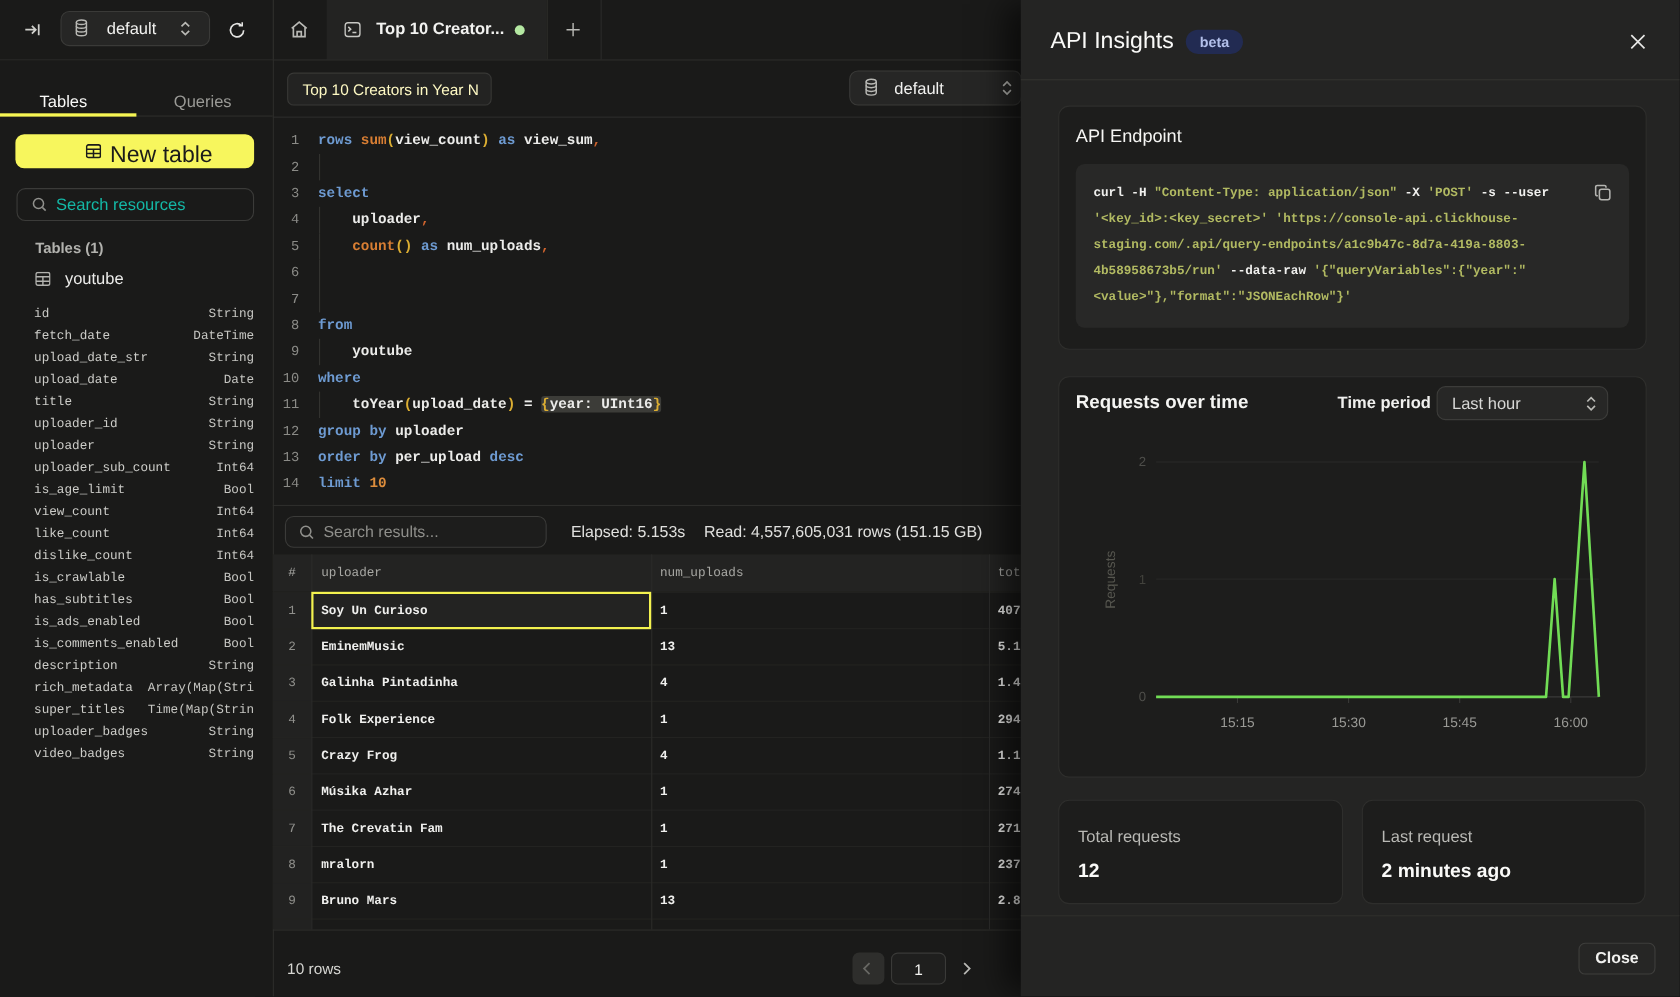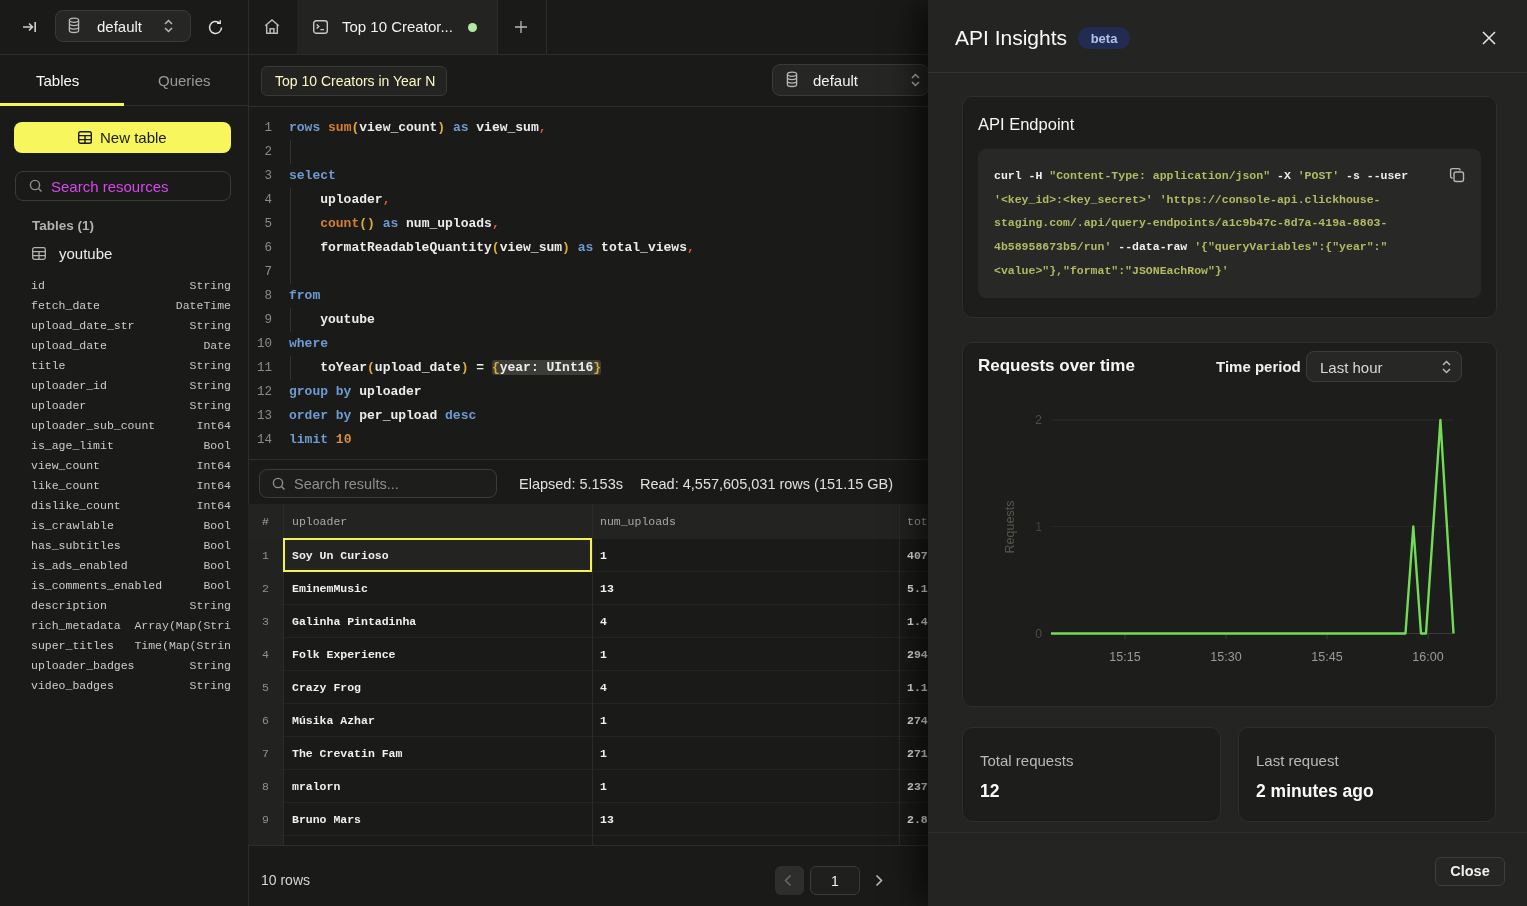--- a/index.html
+++ b/index.html
@@ -8,21 +8,21 @@
 svg{display:block}
 
 #topbar{position:absolute;left:0;top:0;width:1527px;height:54px;background:#1a1a19}
 #tab{position:absolute;left:297px;top:0;width:200px;height:54px;background:#232322}
 .vdiv{position:absolute;top:0;width:1px;height:54px;background:#2c2c2a}
 #hdiv1{position:absolute;left:0;top:54px;width:928px;height:1px;background:#2d2d2b}
 .chip{position:absolute;background:#262625;border:1px solid #3a3a38;border-radius:8px}
 
 #sidebar{position:absolute;left:0;top:55px;width:248px;height:851px;background:#1a1a19}
 #sdiv{position:absolute;left:248px;top:0;width:1px;height:906px;background:#2d2d2b}
-#stabs{position:absolute;left:0;top:0;width:248px;height:50px}
+#stabs{position:absolute;left:0;top:12px;width:248px;height:50px}
 #stabline{position:absolute;left:0;top:50px;width:248px;height:1px;background:#2d2d2b}
 #stabyellow{position:absolute;left:0;top:48px;width:124px;height:3px;background:#f6f553}
 .coln{position:absolute;left:31px;color:#cdcdc9;font:11.5px "Liberation Mono",monospace;white-space:pre}
 .colt{position:absolute;left:0px;width:231px;text-align:right;color:#c6c6c2;font:11.5px "Liberation Mono",monospace}
 
 .eline{position:absolute;left:248px;height:24px;width:680px;font:700 13px "Liberation Mono",monospace;line-height:24px;white-space:pre;color:#ececea}
 .eline .num{position:absolute;left:0;width:24px;text-align:right;color:#8b8b87;font-weight:400;font-size:12.5px}
 .eline .cde{position:absolute;left:41px;top:0}
 .eline .g{position:absolute;left:42px;top:0;bottom:0;width:1px;background:#32322f}
 .kb{color:#6e9bd2}.fo{color:#d87e33}.pa{color:#dcae32}.cm{color:#d0642e}.nu{color:#dd8d3c}
@@ -69,46 +69,46 @@
   <div class="vdiv" style="left:546px"></div>
   <svg class="abs" style="left:263px;top:18px" width="18" height="18" viewBox="0 0 18 18" fill="none" stroke="#b9b9b5" stroke-width="1.5">
       <path d="M2.2 7.7 9 2l6.8 5.7"></path>
       <path d="M3.7 6.7v8.6h10.6V6.7"></path>
       <path d="M7.1 15.3v-4.6h3.8v4.6"></path>
     </svg>
   <svg class="abs" style="left:313px;top:20px" width="15" height="14" viewBox="0 0 15 14" fill="none" stroke="#c9c9c5" stroke-width="1.4">
       <rect x="0.7" y="0.7" width="13.6" height="12.6" rx="2.6"></rect>
       <path d="M3.6 4.4 5.8 6.5 3.6 8.6M7.4 9.6h3.6"></path>
     </svg>
-  <div class="abs" style="left:342px;top:18px;font-size:15px;font-weight:400;color:#f2f2f0">Top 10 Creator...</div>
+  <div class="abs" style="left:342px;top:18px;font-size:15px;font-weight:700;color:#f2f2f0">Top 10 Creator...</div>
   <div class="abs" style="left:468px;top:23px;width:9px;height:9px;border-radius:50%;background:#b4e8a2"></div>
   <svg class="abs" style="left:514px;top:20px" width="14" height="14" viewBox="0 0 14 14" fill="none" stroke="#b9b9b5" stroke-width="1.3">
       <path d="M7 1v12M1 7h12"></path>
     </svg>
 </div>
 <div id="hdiv1"></div>
 <div id="sidebar">
   <div id="stabs">
     <div class="abs" style="left:36px;top:17px;font-size:15px;font-weight:500;color:#fafaf8">Tables</div>
     <div class="abs" style="left:158px;top:17px;font-size:15px;color:#9a9a96">Queries</div>
   </div>
   <div id="stabline"></div>
   <div id="stabyellow"></div>
   <div class="abs" style="left:14px;top:67px;width:217px;height:31px;background:#f7f65d;border-radius:8px"></div>
   <svg class="abs" style="left:78px;top:76px" width="14" height="13" viewBox="0 0 14 13" fill="none" stroke="#1b1b1a" stroke-width="1.4">
       <rect x="0.7" y="0.7" width="12.6" height="11.6" rx="1.8"></rect>
       <path d="M0.7 4.6h12.6M0.7 8.6h12.6M7 4.6V12.3"></path>
     </svg>
-  <div class="abs" style="left:100px;top:74px;font-size:15px;font-weight:500;color:#1b1b1a">New table</div>
+  <div class="abs" style="left:100px;top:74px;font-size:21px;font-weight:500;color:#1b1b1a">New table</div>
   <div class="abs" style="left:15px;top:116px;width:216px;height:30px;border:1px solid #3b3b39;border-radius:8px"></div>
   <svg class="abs" style="left:29px;top:124px" width="14" height="14" viewBox="0 0 14 14" fill="none" stroke="#90908c" stroke-width="1.4">
       <circle cx="6" cy="6" r="4.6"></circle>
       <path d="m9.5 9.5 3 3"></path>
     </svg>
-  <div class="abs" style="left:51px;top:123px;font-size:15px;color:#d946ef">Search resources</div>
+  <div class="abs" style="left:51px;top:123px;font-size:15px;color:#14b8a6">Search resources</div>
   <div class="abs" style="left:32px;top:163px;font-size:13.5px;font-weight:700;color:#b2b2ae">Tables (1)</div>
   <svg class="abs" style="left:32px;top:192px" width="14" height="13" viewBox="0 0 14 13" fill="none" stroke="#b2b2ae" stroke-width="1.3">
       <rect x="0.7" y="0.7" width="12.6" height="11.6" rx="1.8"></rect>
       <path d="M0.7 4.6h12.6M0.7 8.6h12.6M7 4.6V12.3"></path>
     </svg>
   <div class="abs" style="left:59px;top:190px;font-size:15px;font-weight:500;color:#ececea">youtube</div>
 </div>
 <div id="sdiv"></div>
 
 <div id="sidecols">
@@ -170,21 +170,21 @@
     <path d="M2 6 5.5 2.5 9 6M2 10l3.5 3.5L9 10"></path>
   </svg>
 <div class="abs" style="left:248px;top:106px;width:680px;height:1px;background:#2d2d2b"></div>
 
 <div id="editor">
 <div class="eline" style="top:115.5px"><span class="num">1</span><span class="cde"><span class="kb">rows</span> <span class="fo">sum</span><span class="pa">(</span>view_count<span class="pa">)</span> <span class="kb">as</span> view_sum<span class="cm">,</span></span></div>
 <div class="eline" style="top:139.5px"><span class="num">2</span><i class="g"></i></div>
 <div class="eline" style="top:163.5px"><span class="num">3</span><span class="cde"><span class="kb">select</span></span></div>
 <div class="eline" style="top:187.5px"><span class="num">4</span><i class="g"></i><span class="cde">    uploader<span class="cm">,</span></span></div>
 <div class="eline" style="top:211.5px"><span class="num">5</span><i class="g"></i><span class="cde">    <span class="fo">count</span><span class="pa">()</span> <span class="kb">as</span> num_uploads<span class="cm">,</span></span></div>
-<div class="eline" style="top:235.5px"><span class="num">6</span><i class="g"></i><span class="cde">    formatReadableQuantity<span class="pa">(</span>view_sum<span class="pa">)</span> <span class="kb">as</span> total_views<span class="cm">,</span></span></div>
+<div class="eline" style="top:235.5px"><span class="num">6</span><i class="g"></i></div>
 <div class="eline" style="top:259.5px"><span class="num">7</span><i class="g"></i></div>
 <div class="eline" style="top:283.5px"><span class="num">8</span><span class="cde"><span class="kb">from</span></span></div>
 <div class="eline" style="top:307.5px"><span class="num">9</span><i class="g"></i><span class="cde">    youtube</span></div>
 <div class="eline" style="top:331.5px"><span class="num">10</span><span class="cde"><span class="kb">where</span></span></div>
 <div class="eline" style="top:355.5px"><span class="num">11</span><i class="g"></i><span class="cde">    toYear<span class="pa">(</span>upload_date<span class="pa">)</span> = <span class="pchip"><span class="pa">{</span>year: UInt16<span class="pa">}</span></span></span></div>
 <div class="eline" style="top:379.5px"><span class="num">12</span><span class="cde"><span class="kb">group by</span> uploader</span></div>
 <div class="eline" style="top:403.5px"><span class="num">13</span><span class="cde"><span class="kb">order by</span> per_upload <span class="kb">desc</span></span></div>
 <div class="eline" style="top:427.5px"><span class="num">14</span><span class="cde"><span class="kb">limit</span> <span class="nu">10</span></span></div>
 </div>
 

